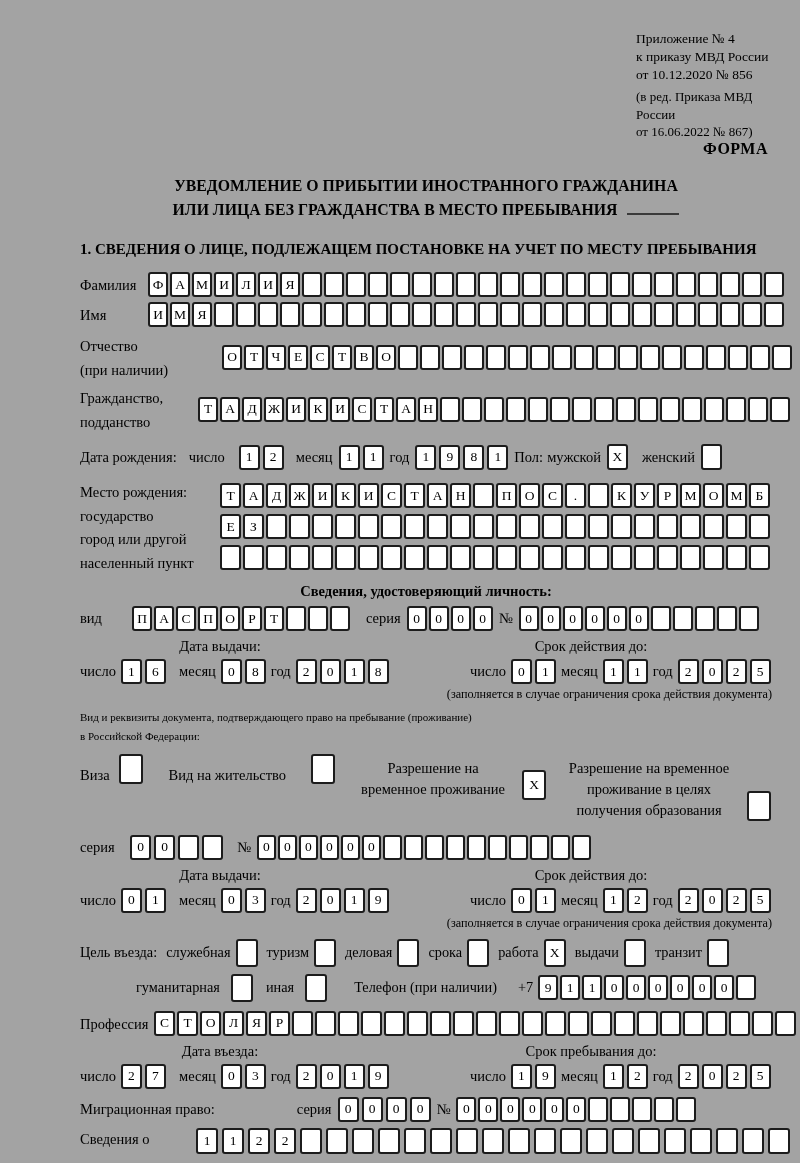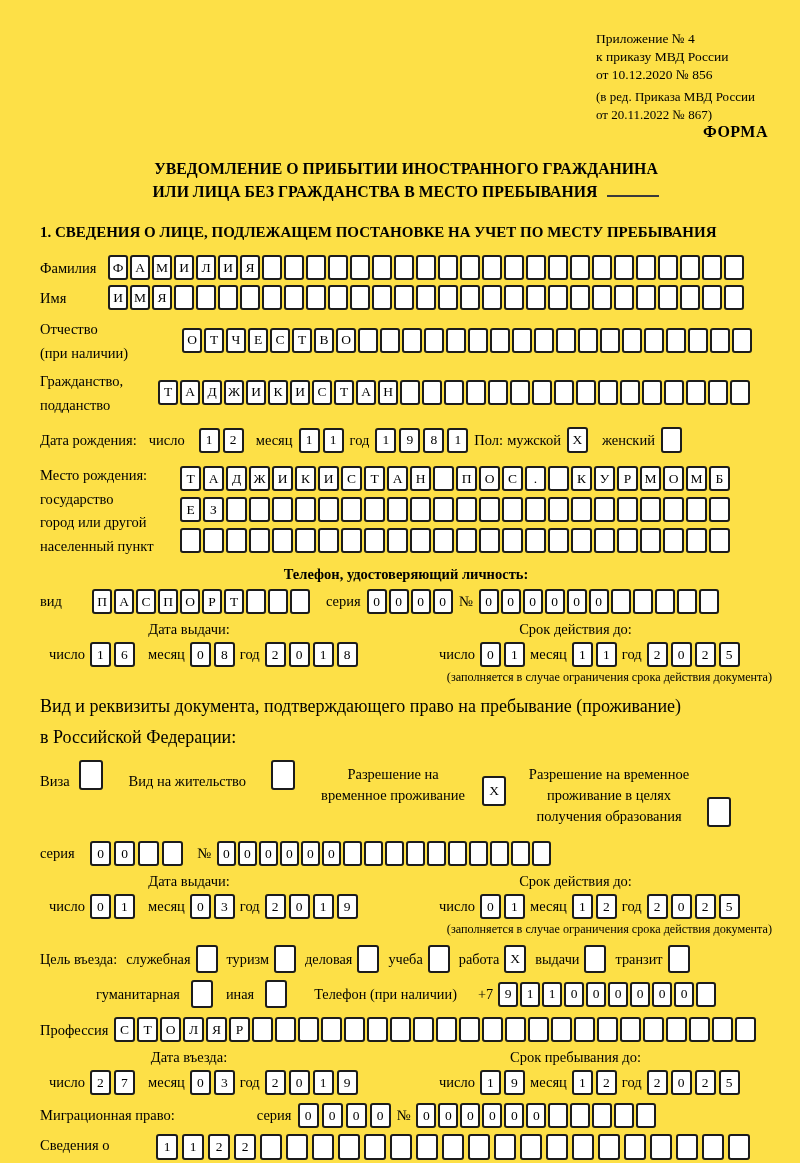--- a/index.html
+++ b/index.html
@@ -1,19 +1,19 @@
 <!DOCTYPE html>
 <html><head>
 <meta charset="utf-8">
 <style>
   * { box-sizing: border-box; }
   html,body { margin:0; padding:0; background:#fff; }
   .page {
-    width:800px; height:1163px; overflow:hidden; background:#fde047; color:#000;
-    font-family:"Liberation Serif", serif; padding:30px 28px 8px 40px; position:relative;
+    width:800px; height:1163px; overflow:hidden; background:#a3a3a3; color:#000;
+    font-family:"Liberation Serif", serif; padding:30px 28px 8px 80px; position:relative;
   }
   
   .annex { margin-left:556px; font-size:13.5px; line-height:1.32; }
   .annex .sub { margin-top:5px; font-size:13px; }
   .forma { text-align:right; font-weight:bold; font-size:16px; padding-right:4px; letter-spacing:0.5px; }
   
   .title { text-align:center; font-weight:bold; font-size:15.8px; line-height:1.5; margin-top:16px; }
   .blank-line { display:inline-block; width:52px; border-bottom:2px solid #3a3a3a; height:13px; margin-left:10px; }
   .sec-title { font-weight:bold; font-size:15px; margin-top:20px; margin-bottom:14px; }
   
@@ -34,29 +34,29 @@
   .cells.num16 .cell { width:19px; }
   .cells.box1 .cell { width:21px; height:26px; }
   .cells.boxmed .cell { width:22px; height:28px; }
   .cells.boxbig .cell { width:24px; height:30px; }
   .stack { display:flex; flex-direction:column; gap:6px; }
   
   .ig { display:flex; align-items:center; gap:6px; font-size:14.5px; }
   .ig .t { white-space:nowrap; }
   
   .datesec { margin-top:7px; margin-bottom:4px; }
-  .datecols { display:flex;margin-left:9px; }
+  .datecols { display:flex; }
   .dcol-l { width:390px; flex:0 0 auto; }
   .dcol-r { flex:1; }
   .dhead { text-align:center; font-size:14.5px; margin-bottom:4px; }
   .dhead.left { padding-right:110px; }
   .dhead.right { padding-right:60px; }
   .dg { display:flex; align-items:center; gap:5px; font-size:14.5px; }
   .note { font-size:12.2px; text-align:right; margin-top:3px; }
-  .para { font-size:18px; line-height:1.7; margin-top:6px; }
+  .para { font-size:11px; line-height:1.7; margin-top:6px; }
   .doc-head { text-align:center; font-weight:bold; font-size:14.5px; margin:8px 0 6px 0; }
   
   .resid { display:flex; align-items:flex-start; margin-top:8px; margin-bottom:10px; gap:8px; font-size:14.5px; }
   .resid .opt { display:flex; align-items:flex-end; gap:13px; }
   .resid .optlbl { padding-top:4px; }
   .resid .optlbl.c { text-align:center; line-height:1.45; }
   .w150 { width:152px; } .w168 { width:170px; }
   
   .purpose { display:flex; align-items:center; gap:5px; font-size:14.3px; margin-top:8px; white-space:nowrap; }
   .purpose2 { margin-left:56px; margin-top:7px; }
@@ -70,21 +70,21 @@
 <body>
 
 <div class="page">
 
   <div class="annex">
     <div>Приложение № 4</div>
     <div>к приказу МВД России</div>
     <div>от 10.12.2020 № 856</div>
     <div class="sub">
       <div>(в ред. Приказа МВД России</div>
-      <div>от 20.11.2022 № 867)</div>
+      <div>от 16.06.2022 № 867)</div>
     </div>
   </div>
   <div class="forma">ФОРМА</div>
 
   <div class="title">
     <div>УВЕДОМЛЕНИЕ О ПРИБЫТИИ ИНОСТРАННОГО ГРАЖДАНИНА</div>
     <div>
       <span>ИЛИ ЛИЦА БЕЗ ГРАЖДАНСТВА В МЕСТО ПРЕБЫВАНИЯ</span><span class="blank-line"></span>
     </div>
   </div>
@@ -344,21 +344,21 @@
           <span class="cell"></span>
           <span class="cell"></span>
           <span class="cell"></span>
           <span class="cell"></span>
           <span class="cell"></span>
           <span class="cell"></span>
         </div>
     </div>
   </div>
 
-  <div class="doc-head">Телефон, удостоверяющий личность:</div>
+  <div class="doc-head">Сведения, удостоверяющий личность:</div>
   <div class="ig">
     <span class="t" style="width:46px">вид</span>
     <div class="cells">
         <span class="cell">П</span>
         <span class="cell">А</span>
         <span class="cell">С</span>
         <span class="cell">П</span>
         <span class="cell">О</span>
         <span class="cell">Р</span>
         <span class="cell">Т</span>
@@ -557,21 +557,21 @@
         <span class="cell"></span>
       </div>
     <span class="plbl">туризм</span>
     <div class="cells boxmed">
         <span class="cell"></span>
       </div>
     <span class="plbl">деловая</span>
     <div class="cells boxmed">
         <span class="cell"></span>
       </div>
-    <span class="plbl">учеба</span>
+    <span class="plbl">срока</span>
     <div class="cells boxmed">
         <span class="cell"></span>
       </div>
     <span class="plbl">работа</span>
     <div class="cells boxmed">
         <span class="cell">X</span>
       </div>
     <span class="plbl">выдачи</span>
     <div class="cells boxmed">
         <span class="cell"></span>

